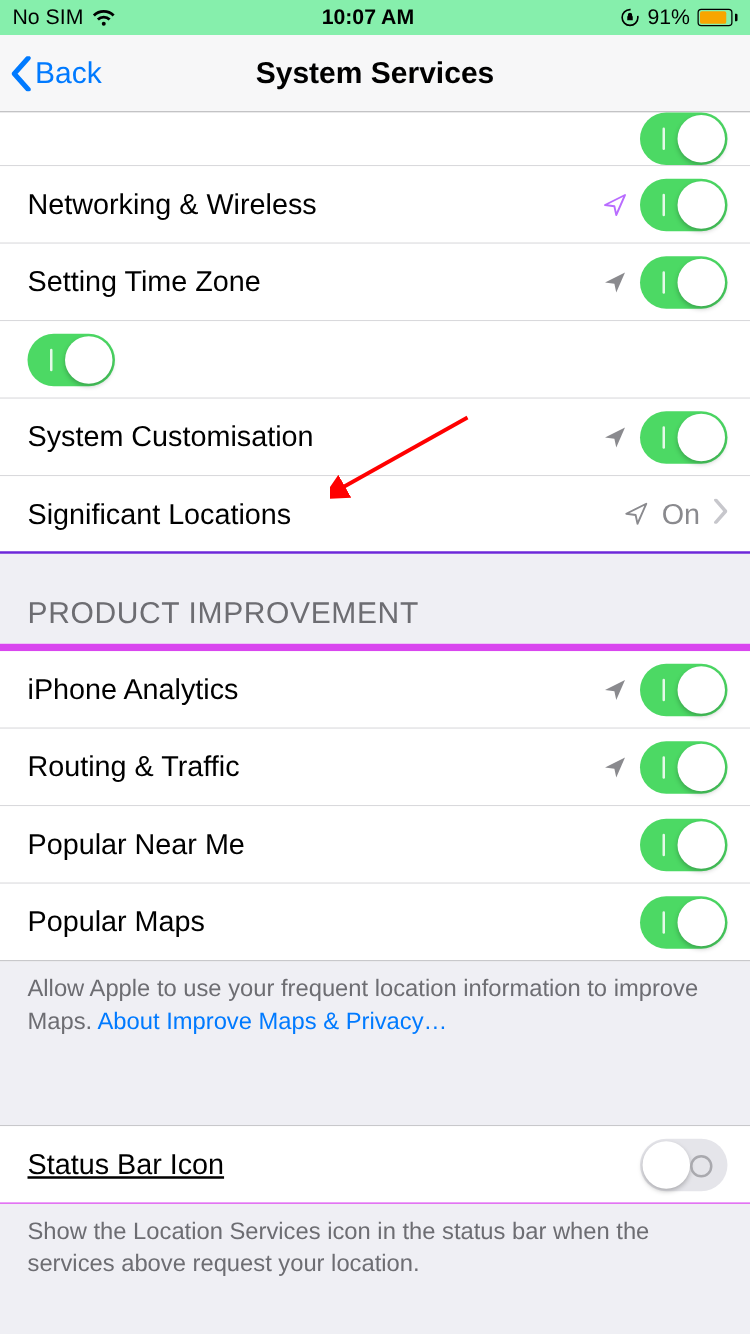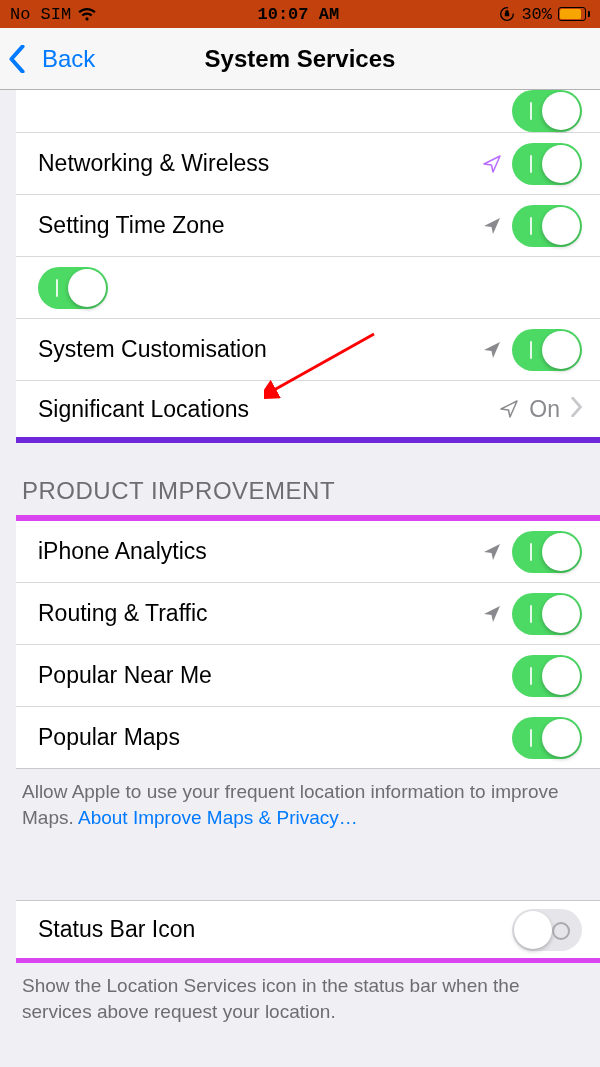--- a/index.html
+++ b/index.html
@@ -9,28 +9,27 @@
     font-family: -apple-system, "Helvetica Neue", Helvetica, Arial, sans-serif;
     background: #efeff4;
     color: #000;
     overflow: hidden;
     position: relative;
   }
 
   
   .status-bar {
     height: 28px;
-    background: #c2410c;
+    background: #86efac;
     display: flex;
     align-items: center;
     justify-content: space-between;
     padding: 0 10px;
     font-size: 17px;
     font-weight: 500;
-    font-family: Liberation Mono, monospace;
   }
   .status-left, .status-right { display: flex; align-items: center; gap: 6px; }
   .status-center { font-weight: 600; }
   .wifi-icon, .lock-icon { display: inline-flex; }
   .battery {
     display: inline-flex; align-items: center; gap: 2px;
   }
   .battery-body {
     width: 28px; height: 14px; border: 1.5px solid #000; border-radius: 3px;
     position: relative;
@@ -45,30 +44,30 @@
   .nav-bar {
     height: 62px;
     background: #f7f7f8;
     border-bottom: 1px solid #b2b2b4;
     display: flex;
     align-items: center;
     position: relative;
   }
   .nav-back {
     position: absolute; left: 8px; top: 50%; transform: translateY(-50%);
-    display: flex; align-items: center; gap: 16px;
+    display: flex; align-items: center; gap: 2px;
     color: #007aff; font-size: 24px;
   }
   .nav-back svg { width: 18px; height: 28px; }
   .nav-title {
     margin: 0 auto; font-size: 24px; font-weight: 600;
   }
 
   
-  .section { background: #fff; margin-left: 16px; }
+  .section { background: #fff; }
   .row {
     min-height: 62px;
     display: flex; align-items: center;
     padding: 0 18px 0 22px;
     border-bottom: 1px solid #d9d9dc;
     font-size: 23px;
     position: relative;
     background: #fff;
   }
   .row:last-child { border-bottom: 1px solid #c8c8cb; }
@@ -141,21 +140,21 @@
     </span>
   </div>
   <div class="status-center">10:07 AM</div>
   <div class="status-right">
     <span class="lock-icon">
       <svg viewBox="0 0 16 16" width="16" height="16">
           <circle cx="8" cy="8" r="6.3" fill="none" stroke="#000" stroke-width="1.3" stroke-dasharray="30 8"></circle>
           <path d="M6.3 7V5.8a1.7 1.7 0 113.4 0V7h.5v3.2H5.8V7h.5z" fill="#000"></path>
         </svg>
     </span>
-    <span>30%</span>
+    <span>91%</span>
     <span class="battery">
       <span class="battery-body">
           <span class="battery-fill"></span>
         </span>
       <span class="battery-cap"></span>
     </span>
   </div>
 </div>
 
 <div class="nav-bar">
@@ -222,21 +221,21 @@
         <svg viewBox="0 0 20 20">
             <path d="M2 10L18 2l-7 16-1.5-7L2 10z" fill="#8a8a8e"></path>
           </svg>
       </span>
       <span class="toggle on">
           <span class="toggle-knob"></span>
         </span>
     </span>
   </div>
 
-  <div class="row" style="border-bottom:6px solid #6d28d9;align-items:center;">
+  <div class="row" style="border-bottom:2px solid #6d28d9;align-items:center;">
     <span class="row-label">Significant Locations</span>
     <span class="row-right">
       <span class="loc-icon">
         <svg viewBox="0 0 20 20">
             <path d="M2 10L18 2l-7 16-1.5-7L2 10z" fill="none" stroke="#8a8a8e" stroke-width="1.5" stroke-linejoin="round"></path>
           </svg>
       </span>
       <span class="row-value">On</span>
       <span class="chevron">
         <svg viewBox="0 0 10 18" width="12" height="20">
@@ -293,21 +292,21 @@
   </div>
 </div>
 <div class="section-footer">
   <span>Allow Apple to use your frequent location information to improve Maps. </span>
   <span class="link">About Improve Maps &amp; Privacy…</span>
 </div>
 
 <div class="gap"></div>
 
 <div class="section" style="border-top:1px solid #c8c8cb;">
-  <div class="row" style="border-bottom:5px solid #d946ef;">
+  <div class="row" style="border-bottom:1px solid #d946ef;text-decoration:underline;">
     <span class="row-label">Status Bar Icon</span>
     <span class="row-right">
       <span class="toggle off">
           <span class="toggle-knob"></span>
         </span>
     </span>
   </div>
 </div>
 <div class="section-footer">
   <span>Show the Location Services icon in the status bar when the services above request your location.</span>

